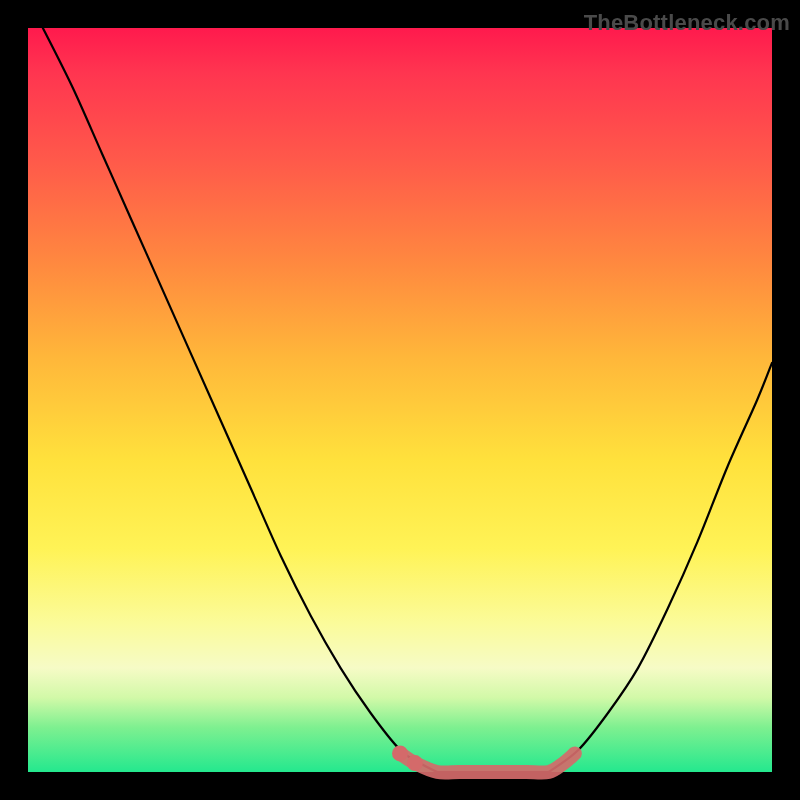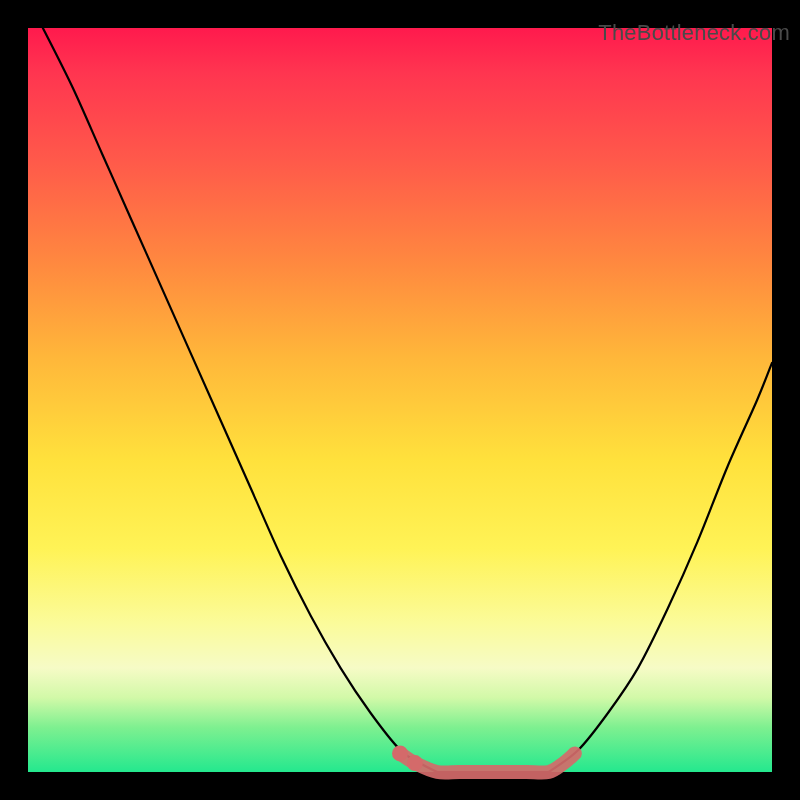--- a/index.html
+++ b/index.html
@@ -34,25 +34,25 @@
       #ffe13c 58%,
       #fff356 70%,
       #fbfb9a 80%,
       #f6fbc6 86%,
       #d2f9a8 90%,
       #7ef090 94%,
       #24e88e 100%);
   }
   .watermark {
     position: absolute;
-    top: 20px;
+    top: 10px;
     right: 10px;
     color: #4a4a4a;
     font-size: 22px;
-    font-weight: 400;
+    font-weight: 700;
     letter-spacing: 0.2px;
     z-index: 5;
   }
   svg.curves {
     position: absolute;
     left: 0;
     top: 0;
     width: 744px;
     height: 744px;
     overflow: visible;

